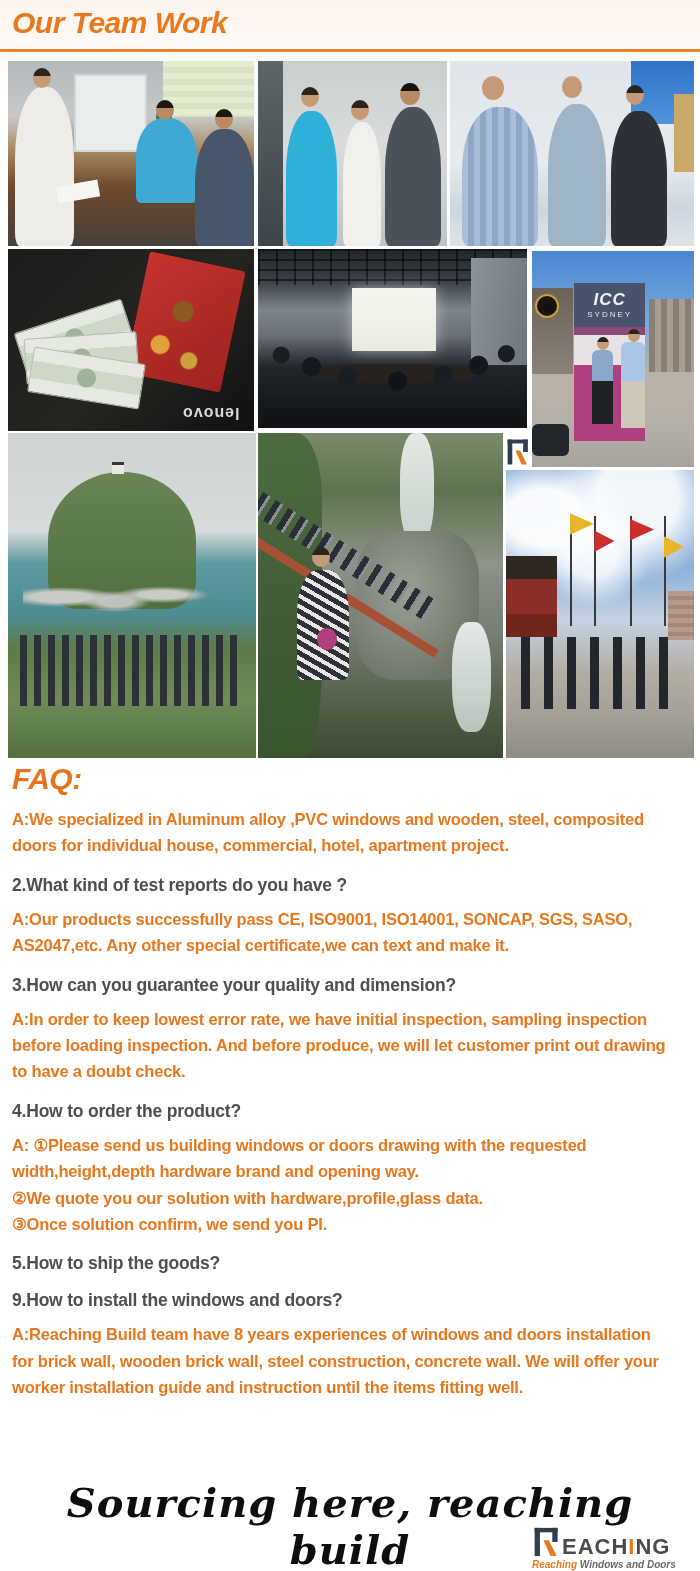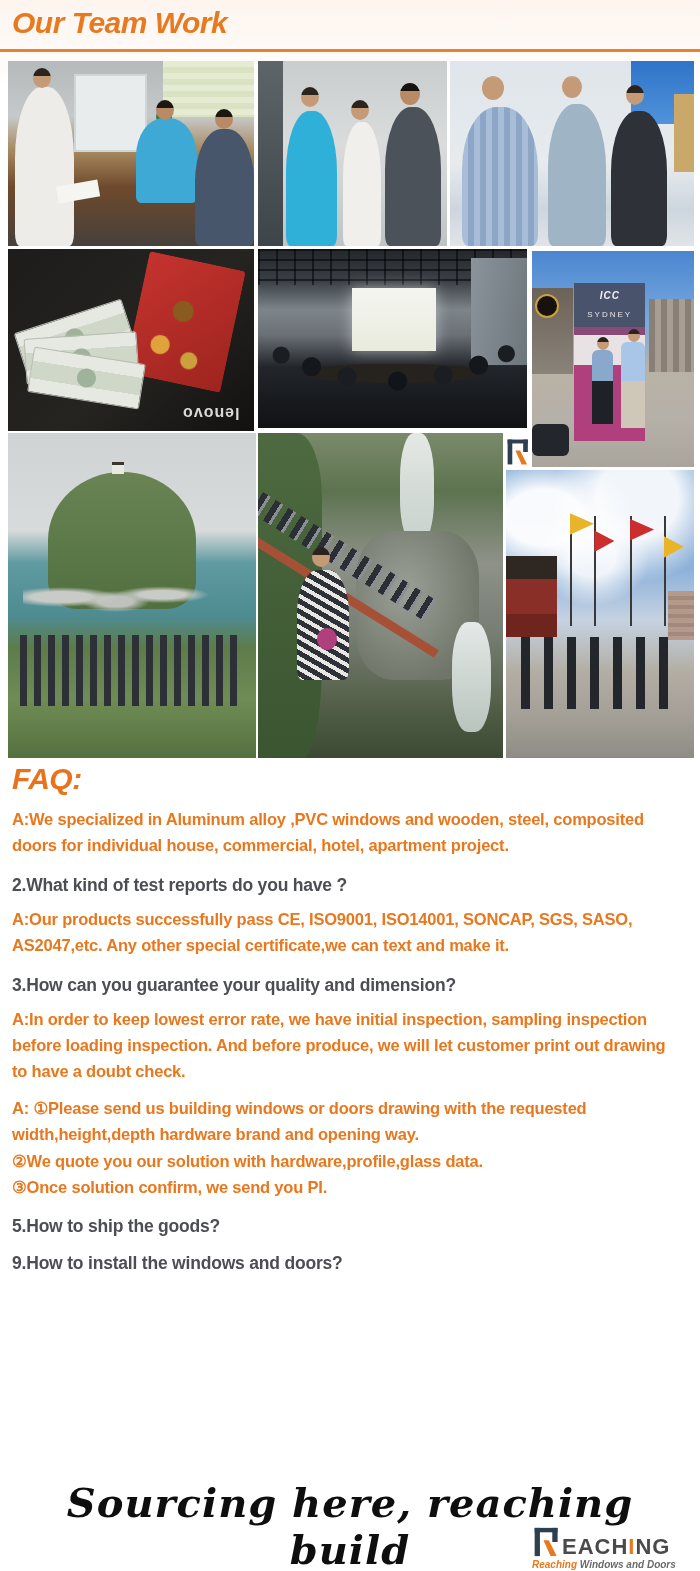--- a/index.html
+++ b/index.html
@@ -90,21 +90,21 @@
   
   .ph6{left:532px;top:251px;width:162px;height:216px;
     background:linear-gradient(180deg,#4b86d0 0%,#79aade 34%,#b9b2a6 55%,#b5b0a8 78%,#a9a49c 100%);}
   .ph6 .bldL{left:0;top:17%;width:25%;height:40%;background:linear-gradient(#6b6259,#8a837a);}
   .ph6 .discL{left:2%;top:20%;width:20px;height:20px;border-radius:50%;background:#17120e;border:2px solid #caa13a;}
   .ph6 .bldR{left:72%;top:22%;width:28%;height:34%;
     background:repeating-linear-gradient(90deg,#8a7f74 0 6px,#a79e92 6px 12px);}
   .ph6 .banner{left:26%;top:15%;width:44%;height:73%;
     background:linear-gradient(180deg,#49536b 0 28%,#8a4a78 28% 33%,#e8e2e4 33% 52%,#b03f7d 52% 100%);}
   .ph6 .icc{left:0;top:4%;width:100%;text-align:center;color:#f2f2f5;font-weight:bold;
-    font-size:10px;letter-spacing:1px;font-style:italic;}
+    font-size:17px;letter-spacing:1px;font-style:italic;}
   .ph6 .syd{left:0;top:17%;width:100%;text-align:center;color:#e9e6ee;font-size:8px;letter-spacing:2px;}
   .ph6 .fgA{left:37%;top:46%;width:13%;height:34%;border-radius:6px 6px 0 0;
     background:linear-gradient(#8aa8cc 0 42%,#1e2126 42%);}
   .ph6 .hA{left:40%;top:40%;width:12px;height:13px;}
   .ph6 .fgB{left:55%;top:42%;width:15%;height:40%;border-radius:6px 6px 0 0;
     background:linear-gradient(#a9c6e8 0 45%,#cfc8b8 45%);}
   .ph6 .hB{left:59%;top:36%;width:12px;height:13px;}
   .ph6 .bags{left:0;bottom:5%;width:23%;height:15%;border-radius:6px;background:#23262b;}
   
   .ph7{left:8px;top:433px;width:248px;height:325px;
@@ -300,29 +300,31 @@
     </div>
     <div>
       <p class="faq-q">2.What kind of test reports do you have ?</p>
       <p class="faq-a">A:Our products successfully pass CE, ISO9001, ISO14001, SONCAP, SGS, SASO, AS2047,etc. Any other special certificate,we can text and make it.</p>
     </div>
     <div>
       <p class="faq-q">3.How can you guarantee your quality and dimension?</p>
       <p class="faq-a">A:In order to keep lowest error rate, we have initial inspection, sampling inspection before loading inspection. And before produce, we will let customer print out drawing to have a doubt check.</p>
     </div>
     <div>
+      <p class="faq-q">4.How to order the product?</p>
       <p class="faq-a">A: ①Please send us building windows or doors drawing with the requested width,height,depth hardware brand and opening way.
 ②We quote you our solution with hardware,profile,glass data.
 ③Once solution confirm, we send you PI.</p>
     </div>
     <div>
       <p class="faq-q">5.How to ship the goods?</p>
     </div>
     <div>
       <p class="faq-q">9.How to install the windows and doors?</p>
+      <p class="faq-a">A:Reaching Build team have 8 years experiences of windows and doors installation for brick wall, wooden brick wall, steel construction, concrete wall. We will offer your worker installation guide and instruction until the items fitting well.</p>
     </div>
   </section>
 
   <p class="tagline">Sourcing here, reaching build</p>
 
   <div class="logo">
     <div class="logo-top">
       <svg width="30" height="32" viewBox="0 0 34 36">
         <rect x="3" y="2" width="6" height="32" fill="#2e3f50"></rect>
         <rect x="3" y="2" width="26" height="5" fill="#2e3f50"></rect>

